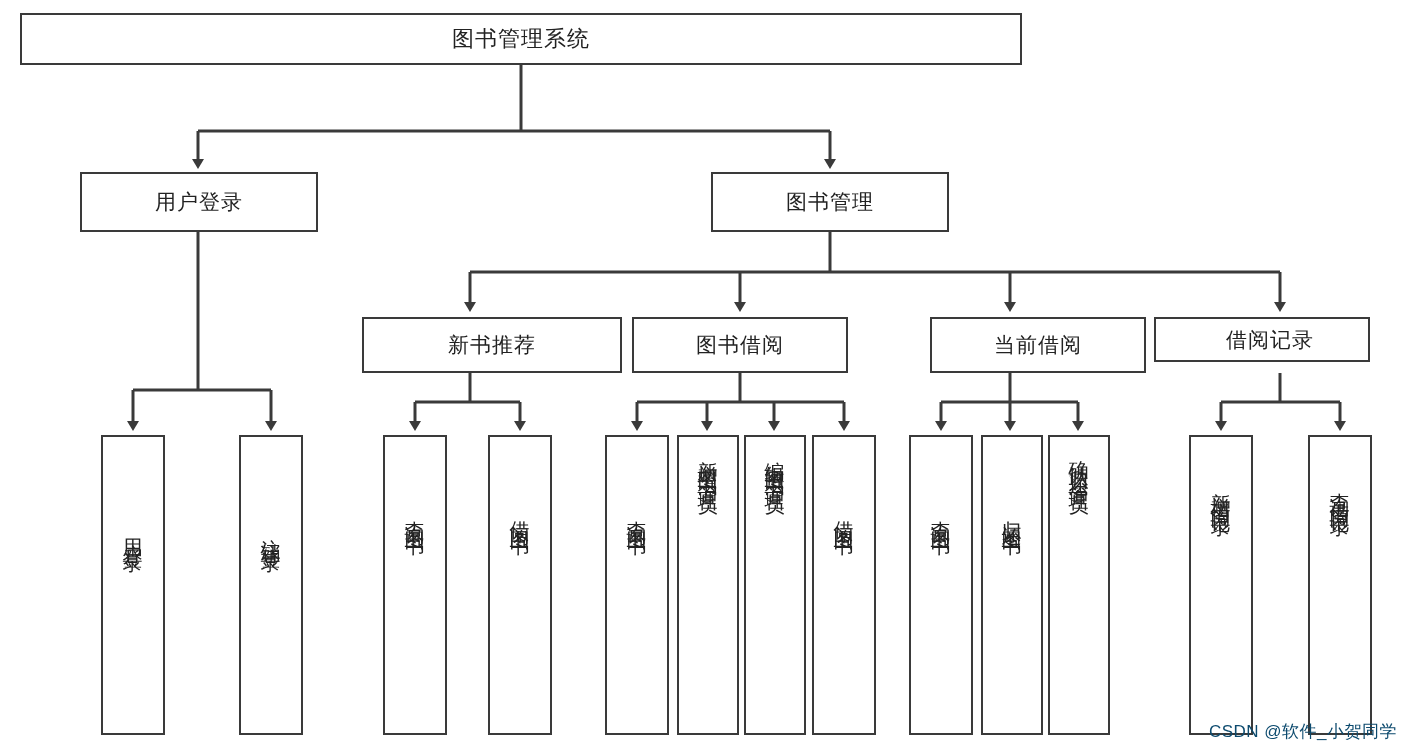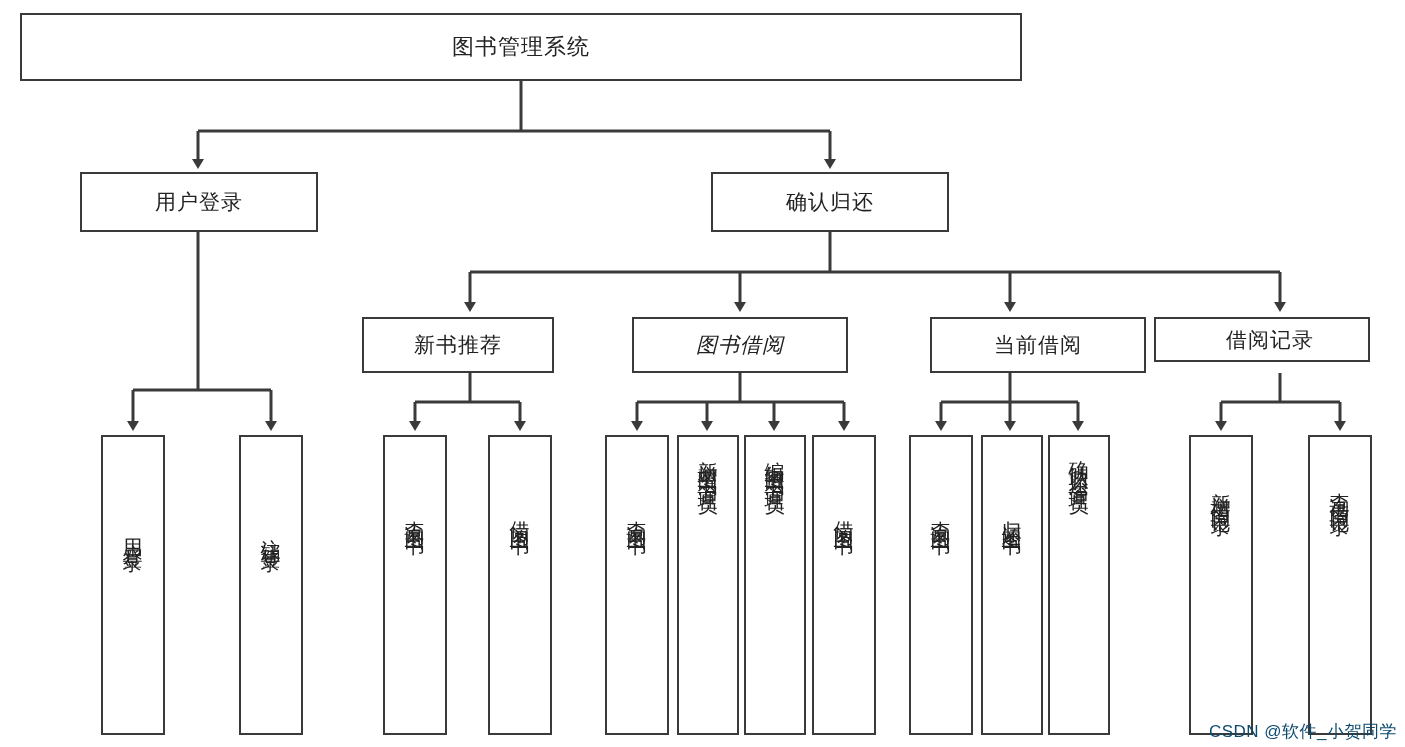--- a/index.html
+++ b/index.html
@@ -113,35 +113,35 @@
       <path d="M1010,402 L1010,422" marker-end="url(#arrow)"></path>
       <path d="M1078,402 L1078,422" marker-end="url(#arrow)"></path>
 
       <path d="M1280,373 L1280,402"></path>
       <path d="M1221,402 L1340,402"></path>
       <path d="M1221,402 L1221,422" marker-end="url(#arrow)"></path>
       <path d="M1340,402 L1340,422" marker-end="url(#arrow)"></path>
     </g>
   </svg>
 
-  <div class="node horiz root" style="left:20px;top:13px;width:1002px;height:68px;">
+  <div class="node horiz root" style="left:20px;top:13px;width:1002px;height:52px;">
     <span>图书管理系统</span>
   </div>
 
   <div class="node horiz" style="left:80px;top:172px;width:238px;height:60px;">
     <span>用户登录</span>
   </div>
   <div class="node horiz" style="left:711px;top:172px;width:238px;height:60px;">
-    <span>确认归还</span>
+    <span>图书管理</span>
   </div>
 
-  <div class="node horiz" style="left:362px;top:317px;width:192px;height:56px;">
+  <div class="node horiz" style="left:362px;top:317px;width:260px;height:56px;">
     <span>新书推荐</span>
   </div>
-  <div class="node horiz" style="left:632px;top:317px;width:216px;height:56px;font-style:italic;">
+  <div class="node horiz" style="left:632px;top:317px;width:216px;height:56px;">
     <span>图书借阅</span>
   </div>
   <div class="node horiz" style="left:902px;top:317px;width:216px;height:56px;margin-left:28px;">
     <span>当前借阅</span>
   </div>
   <div class="node horiz" style="left:1154px;top:317px;width:216px;height:45px;padding-left:16px;">
     <span>借阅记录</span>
   </div>
 
   <div class="node vert" style="left:101px;top:435px;width:64px;height:300px;padding-top:86px;">

